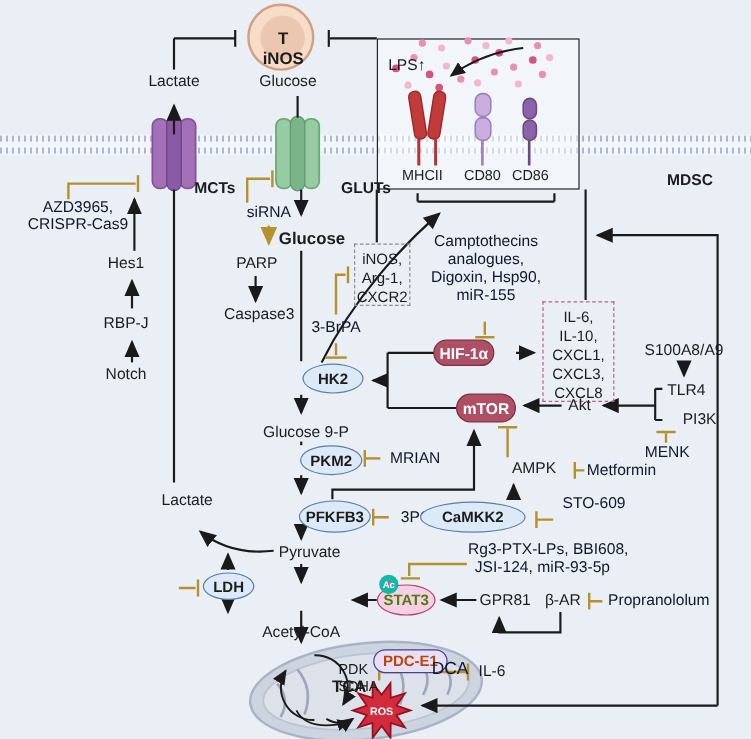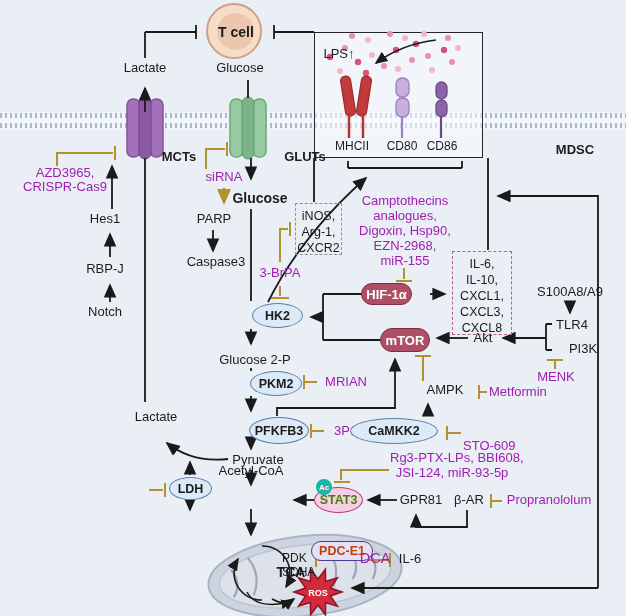--- a/index.html
+++ b/index.html
@@ -1,20 +1,20 @@
 <!DOCTYPE html>
 <html><head>
 <meta charset="utf-8">
 <style>
   html,body{margin:0;padding:0;}
   #fig{position:relative;width:626px;height:616px;background:#e9eff5;overflow:hidden;
        font-family:"Liberation Sans",sans-serif;color:#1c1c1c;}
   .lbl{position:absolute;font-size:13px;line-height:14px;text-align:center;white-space:nowrap;z-index:4;}
   .b{font-weight:bold;}
-  .gold{color:#a21caf;}
+  .gold{color:#0f172a;}
   .sm{font-size:12px;}
   .membrane{position:absolute;left:0;top:112px;width:626px;height:17px;z-index:1;background-color:#f2f6fa;
     background-image:repeating-linear-gradient(90deg,#a9b8cc 0 1.6px,rgba(0,0,0,0) 1.6px 5px),
                      repeating-linear-gradient(90deg,#a9b8cc 0 1.6px,rgba(0,0,0,0) 1.6px 5px);
     background-size:100% 5px,100% 5px;background-position:0 1px,0 11px;background-repeat:no-repeat;}
   .lpsbox{position:absolute;left:314px;top:32px;width:169px;height:126px;border:1.6px solid #24242a;
     background:rgba(252,254,255,.5);z-index:2;box-sizing:border-box;}
   svg.layer{position:absolute;left:0;top:0;z-index:3;}
   .tcell{position:absolute;left:206px;top:3px;width:56px;height:56px;border-radius:50%;
     background:#f7dcc7;border:2px solid #d0a084;z-index:4;box-sizing:border-box;}
@@ -197,21 +197,21 @@
         <path d="M390,553 V567"></path>
     </g>
 
     <g>
       <polygon points="342,592 330.4,588 337.4,577.9 325.6,581.5 325.4,569.2 318,579 310.6,569.2 310.4,581.5 298.6,577.9 305.6,588 294,592 305.6,596 298.6,606.1 310.4,602.5 310.6,614.8 318,605 325.4,614.8 325.6,602.5 337.4,606.1 330.4,596" fill="#d42b3c" stroke="#8f1324" stroke-width="1.5"></polygon>
     </g>
   </svg>
 
   <div class="tcell">
     <div class="tcell-inner"></div>
-    <div class="tcell-lbl">T cell</div>
+    <div class="tcell-lbl">T iNOS</div>
   </div>
 
   <div class="lbl" style="left:105px;top:61px;width:80px;">Lactate</div>
   <div class="lbl" style="left:200px;top:61px;width:80px;">Glucose</div>
   <div class="lbl b" style="left:156px;top:150px;width:46px;">MCTs</div>
   <div class="lbl b" style="left:278px;top:150px;width:54px;">GLUTs</div>
   <div class="lbl b" style="left:545px;top:143px;width:60px;">MDSC</div>
 
   <div class="lbl" style="left:322px;top:47px;width:34px;"><span>LPS</span><span class="b">↑</span></div>
   <div class="lbl sm" style="left:331px;top:139px;width:42px;">MHCII</div>
@@ -226,39 +226,38 @@
   <div class="lbl" style="left:72px;top:262px;width:66px;">RBP-J</div>
   <div class="lbl" style="left:72px;top:305px;width:66px;">Notch</div>
 
   <div class="lbl gold" style="left:196px;top:170px;width:56px;">siRNA</div>
   <div class="lbl" style="left:186px;top:212px;width:56px;">PARP</div>
   <div class="lbl" style="left:178px;top:255px;width:76px;">Caspase3</div>
 
   <div class="lbl b" style="left:215px;top:191px;width:90px;font-size:14px;">Glucose</div>
   <div class="lbl gold" style="left:250px;top:266px;width:60px;">3-BrPA</div>
   <div class="ell" style="left:252px;top:303px;width:51px;height:25px;">HK2</div>
-  <div class="lbl" style="left:205px;top:353px;width:100px;">Glucose 2-P</div>
+  <div class="lbl" style="left:205px;top:353px;width:100px;">Glucose 9-P</div>
   <div class="ell" style="left:250px;top:371px;width:52px;height:25px;">PKM2</div>
   <div class="lbl gold" style="left:320px;top:375px;width:52px;">MRIAN</div>
   <div class="ell" style="left:249px;top:417px;width:60px;height:27px;">PFKFB3</div>
   <div class="lbl gold" style="left:327px;top:424px;width:40px;">3PO</div>
   <div class="lbl" style="left:213px;top:453px;width:90px;">Pyruvate</div>
-  <div class="lbl" style="left:206px;top:464px;width:90px;">Acetyl-CoA</div>
+  <div class="lbl" style="left:206px;top:520px;width:90px;">Acetyl-CoA</div>
 
   <div class="dashbox" style="left:295px;top:203px;width:47px;height:52px;">
     <div>iNOS,</div>
     <div>Arg-1,</div>
     <div>CXCR2</div>
   </div>
 
   <div class="lbl gold" style="left:345px;top:193px;width:120px;line-height:15px;">
     <div>Camptothecins</div>
     <div>analogues,</div>
     <div>Digoxin, Hsp90,</div>
-    <div>EZN-2968,</div>
     <div>miR-155</div>
   </div>
 
   <div class="mrnode" style="left:361px;top:283px;width:51px;height:22px;">HIF-1α</div>
   <div class="mrnode" style="left:380px;top:328px;width:50px;height:24px;border-radius:12px;">mTOR</div>
 
   <div class="dashbox pink" style="left:452px;top:251px;width:60px;height:84px;">
     <div>IL-6,</div>
     <div>IL-10,</div>
     <div>CXCL1,</div>
@@ -267,21 +266,21 @@
   </div>
 
   <div class="lbl" style="left:515px;top:285px;width:110px;">S100A8/A9</div>
   <div class="lbl" style="left:548px;top:318px;width:48px;">TLR4</div>
   <div class="lbl" style="left:551px;top:342px;width:44px;margin-left:10px;">PI3K</div>
   <div class="lbl gold" style="left:530px;top:370px;width:52px;">MENK</div>
   <div class="lbl" style="left:466px;top:331px;width:34px;">Akt</div>
   <div class="lbl" style="left:416px;top:383px;width:58px;">AMPK</div>
   <div class="lbl gold" style="left:489px;top:385px;width:80px;text-align:left;">Metformin</div>
   <div class="ell" style="left:350px;top:418px;width:88px;height:26px;">CaMKK2</div>
-  <div class="lbl gold" style="left:463px;top:439px;width:64px;text-align:left;">STO-609</div>
+  <div class="lbl gold" style="left:463px;top:412px;width:64px;text-align:center;">STO-609</div>
 
   <div class="lbl" style="left:116px;top:410px;width:80px;">Lactate</div>
   <div class="ell" style="left:169px;top:477px;width:43px;height:23px;">LDH</div>
 
   <div class="lbl gold" style="left:390px;top:450px;width:124px;line-height:15px;">
     <div>Rg3-PTX-LPs, BBI608,</div>
     <div>JSI-124, miR-93-5p</div>
   </div>
   <div class="stat3">STAT3</div>
   <div class="acbadge">Ac</div>

